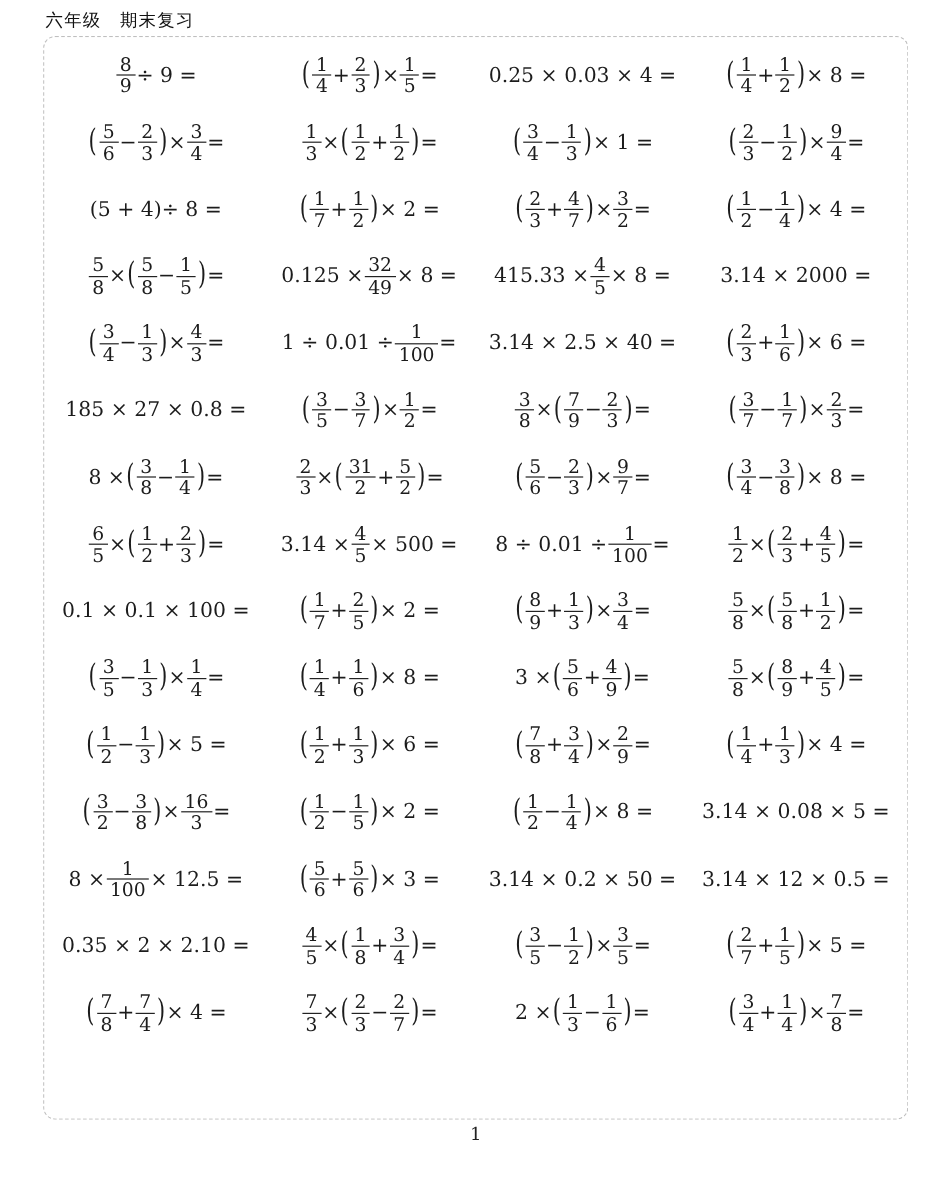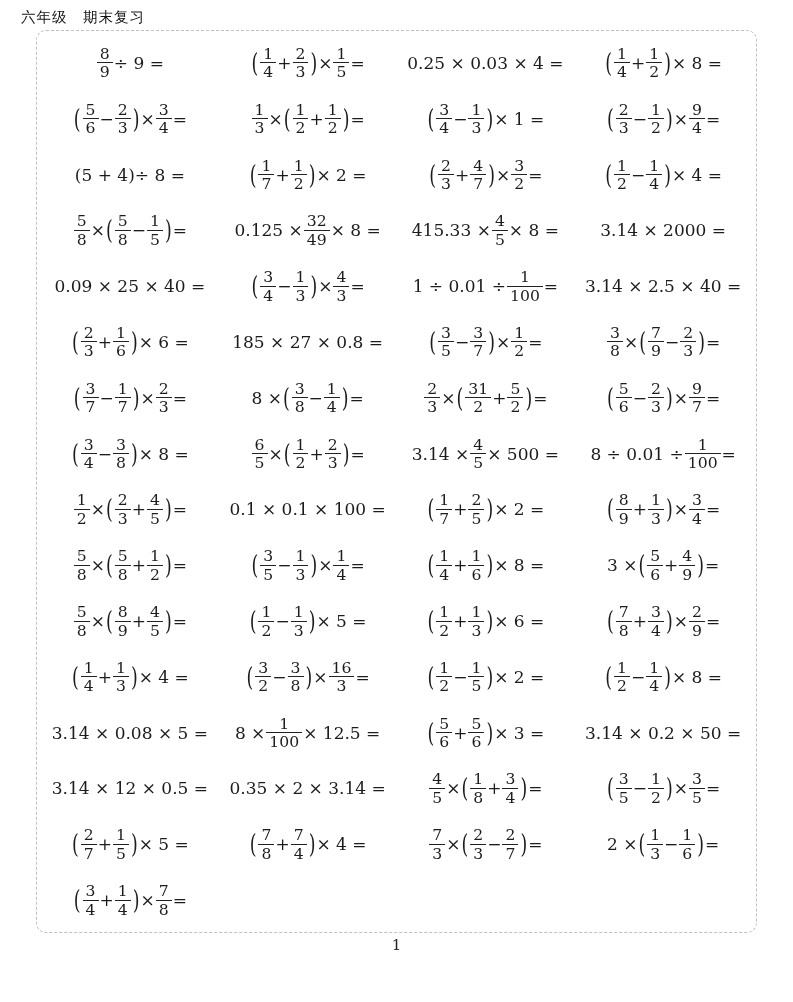--- a/index.html
+++ b/index.html
@@ -6,21 +6,21 @@
   .page{
     position:relative;
     width:793px;height:1002px;
     background:#ffffff;
     font-family:"DejaVu Serif","Liberation Serif",serif;
     color:#1c1c1c;
     overflow:hidden;
   }
   .header-title{
     position:absolute;
-    left:21px;top:8px;
+    left:38px;top:8px;
     font-family:"DejaVu Sans","Liberation Sans",sans-serif;
     font-size:14.5px;
     color:#111;
     letter-spacing:1px;
   }
   .worksheet-box{
     position:absolute;
     left:36px;top:30px;
     width:721px;height:903px;
     border:1.5px dashed #bfbfbf;
@@ -276,23 +276,20 @@
           <span class="frac">
             <span class="num">4</span>
             <span class="den">5</span>
           </span>
           <span> × 8 =</span>
         </div>
         <div class="cell">
           <span>3.14 × 2000 =</span>
         </div>
         <div class="cell">
-          <span>0.09 × 25 × 40 =</span>
-        </div>
-        <div class="cell">
           <span class="paren">(</span>
           <span class="frac">
             <span class="num">3</span>
             <span class="den">4</span>
           </span>
           <span> − </span>
           <span class="frac">
             <span class="num">1</span>
             <span class="den">3</span>
           </span>
@@ -765,21 +762,21 @@
           <span class="paren">)</span>
           <span> × 3 =</span>
         </div>
         <div class="cell">
           <span>3.14 × 0.2 × 50 =</span>
         </div>
         <div class="cell">
           <span>3.14 × 12 × 0.5 =</span>
         </div>
         <div class="cell">
-          <span>0.35 × 2 × 3.14 =</span>
+          <span>0.35 × 2 × 2.10 =</span>
         </div>
         <div class="cell">
           <span class="frac">
             <span class="num">4</span>
             <span class="den">5</span>
           </span>
           <span> × </span>
           <span class="paren">(</span>
           <span class="frac">
             <span class="num">1</span>

